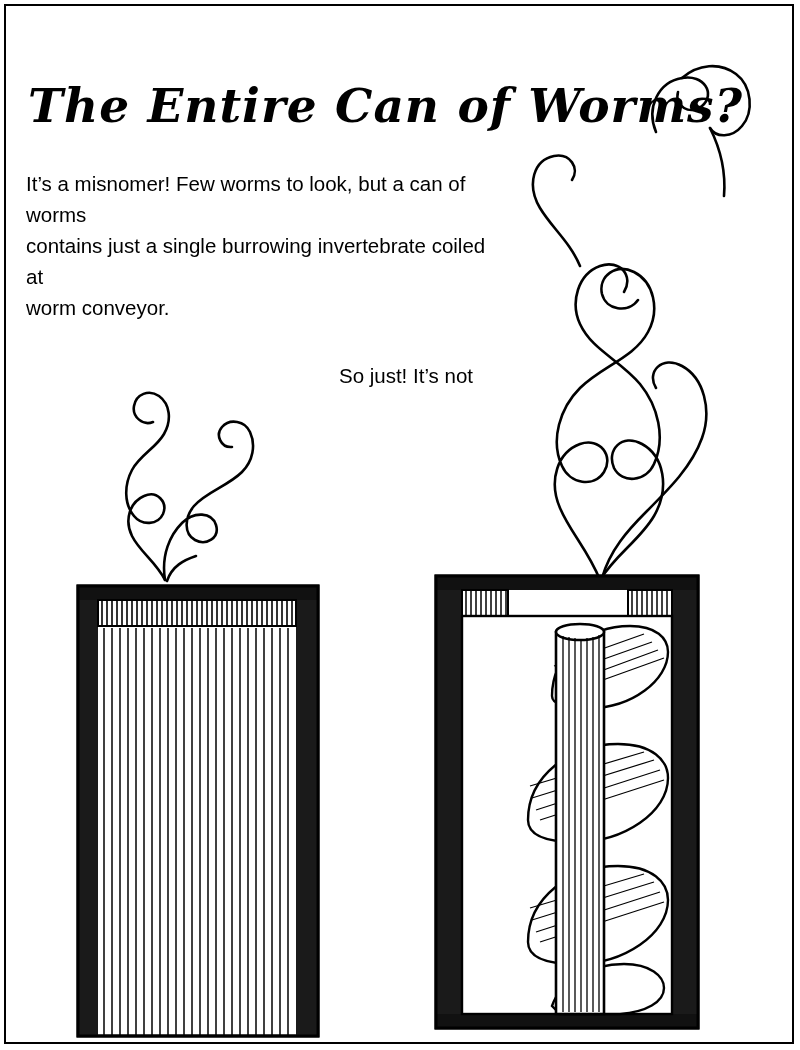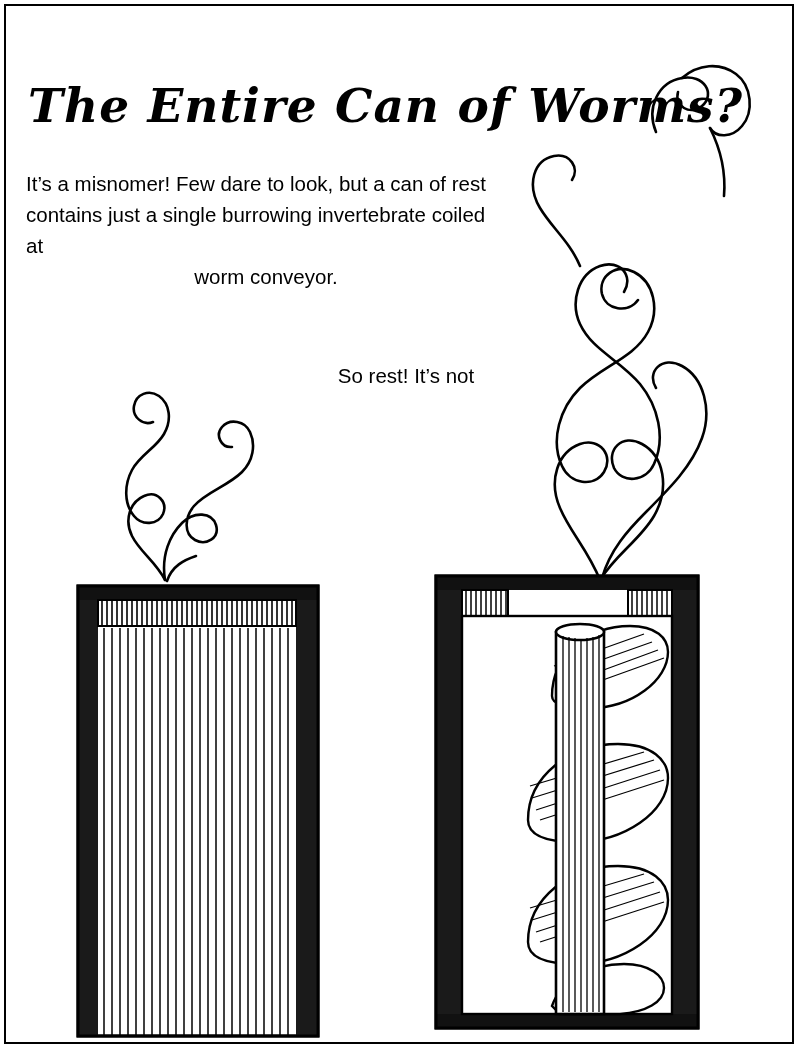--- a/index.html
+++ b/index.html
@@ -43,21 +43,21 @@
     position: absolute;
     left: 26px;
     top: 168px;
     width: 480px;
     font-family: "Liberation Sans", sans-serif;
     font-size: 20.5px;
     line-height: 31px;
     color: #000;
   }
   #body-text .l1, #body-text .l2, #body-text .l3 { text-align: left; }
-  #body-text .l4 { text-align: center; }
+  #body-text .l4 { text-align: left; }
   #closing-text {
     position: absolute;
     left: 306px;
     top: 360px;
     width: 200px;
     text-align: center;
     font-family: "Liberation Sans", sans-serif;
     font-size: 20.5px;
     line-height: 31px;
     color: #000;
@@ -72,27 +72,27 @@
 </head>
 <body>
 
 <div id="page">
 
   <div id="border-frame"></div>
 
   <div id="title">The Entire Can of Worms?</div>
 
   <div id="body-text">
-    <div class="l1">It’s a misnomer!  Few dare to look, but a can of rest</div>
+    <div class="l1">It’s a misnomer!  Few worms to look, but a can of worms</div>
     <div class="l2">contains  just a single burrowing invertebrate coiled at</div>
     <div class="l4">worm conveyor.</div>
   </div>
 
   <div id="closing-text">
-    <div>So rest!  It’s not</div>
+    <div>So just!  It’s not</div>
   </div>
 
   <div class="figure" id="figure-left">
     <svg width="300" height="760" viewBox="0 0 300 760">
       <g fill="none" stroke="#000" stroke-width="2.6" stroke-linecap="round">
         <path d="M105 300 C101 275 110 255 122 243 C134 231 152 232 156 245
                  C160 258 146 266 135 260 C124 254 124 238 134 226
                  C146 212 168 206 182 192 C193 181 196 165 190 152
                  C185 141 170 138 162 147 C155 155 161 168 172 167"></path>
         <path d="M105 300 C96 282 80 272 72 256 C64 240 70 222 84 216

